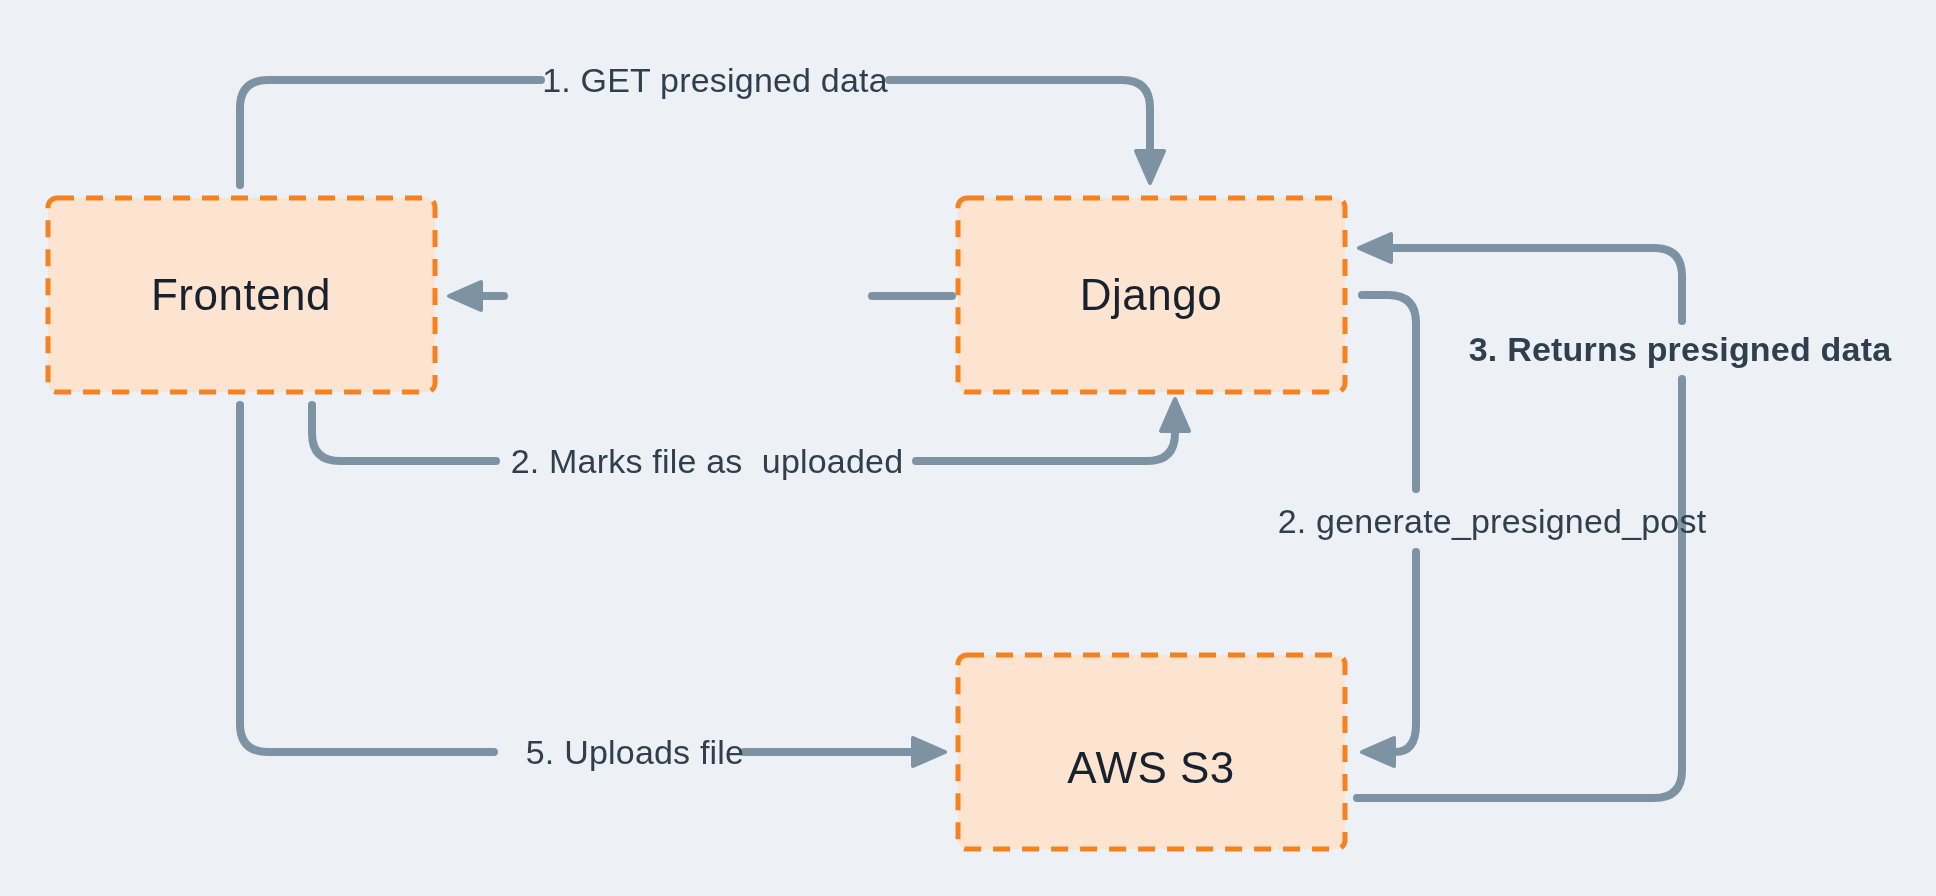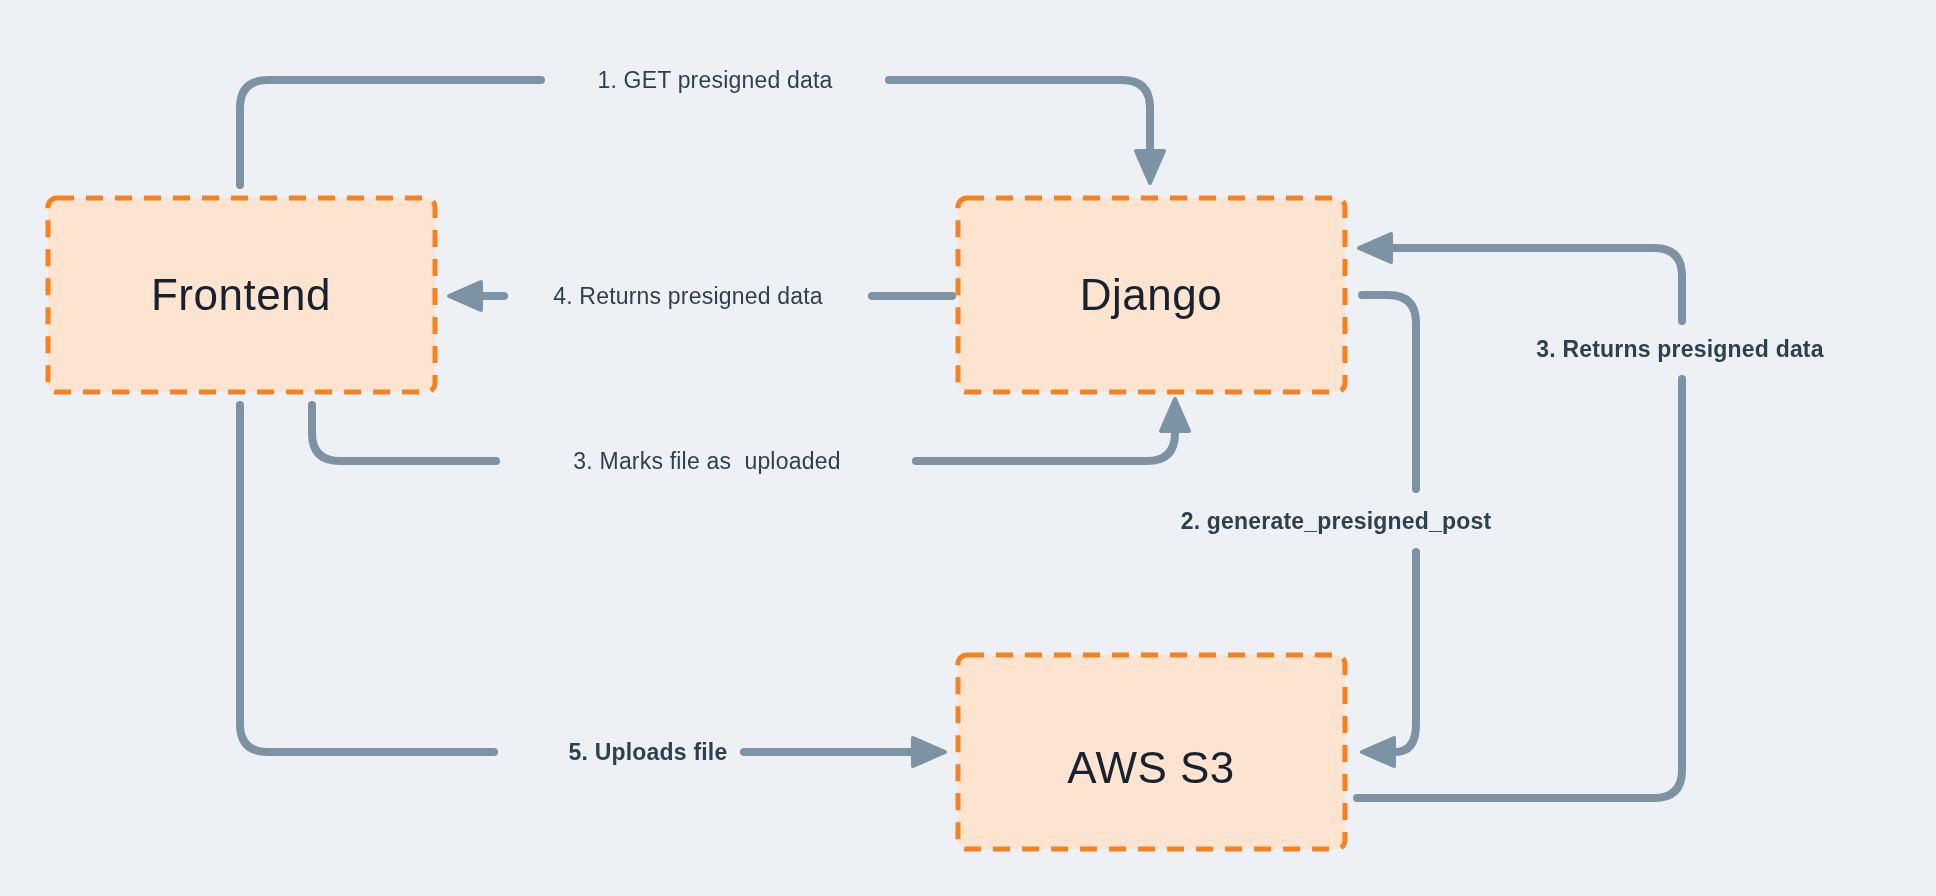--- a/index.html
+++ b/index.html
@@ -15,21 +15,21 @@
     position:relative;
     width:1936px;height:896px;
     background:var(--bg);
     overflow:hidden;
     font-family:"Liberation Sans", sans-serif;
   }
   .canvas svg{position:absolute;left:0;top:0;}
   .edge-label{
     position:absolute;
     transform:translate(-50%,-50%);
-    font-size:23px;
+    font-size:34px;
     font-weight:500;
     color:var(--edge-text);
     white-space:pre;
     letter-spacing:0.2px;
     user-select:none;
   }
   .node-label{
     position:absolute;
     transform:translate(-50%,-50%);
     font-size:44px;
@@ -93,19 +93,18 @@
     <path class="connector" d="M 1357 798 L 1654 798 Q 1682 798 1682 770 L 1682 379"></path>
     <path class="connector" d="M 1682 321 L 1682 276 Q 1682 248 1654 248 L 1392 248"></path>
     <polygon class="arrowhead" points="1359,248 1391,234 1391,262"></polygon>
   </svg>
 
   <div class="node-label" style="left:241px; top:295px;">Frontend</div>
   <div class="node-label" style="left:1151px; top:295px;">Django</div>
   <div class="node-label" style="left:1151px; top:768px;">AWS S3</div>
 
   <div class="edge-label" style="left:715px; top:80px;">1. GET presigned data</div>
-  <div class="edge-label" style="left:1336px; top:521px;font-weight:bold;">2. generate_presigned_post</div>
+  <div class="edge-label" style="left:1492px; top:521px;">2. generate_presigned_post</div>
   <div class="edge-label" style="left:1680px; top:349px;font-weight:bold;">3. Returns presigned data</div>
-  <div class="edge-label" style="left:688px; top:296px;">4. Returns presigned data</div>
-  <div class="edge-label" style="left:648px; top:752px;font-weight:bold;">5. Uploads file</div>
-  <div class="edge-label" style="left:707px; top:461px;">3. Marks file as  uploaded</div>
+  <div class="edge-label" style="left:635px; top:752px;">5. Uploads file</div>
+  <div class="edge-label" style="left:707px; top:461px;">2. Marks file as  uploaded</div>
 
 </div>
 
 </body></html>

